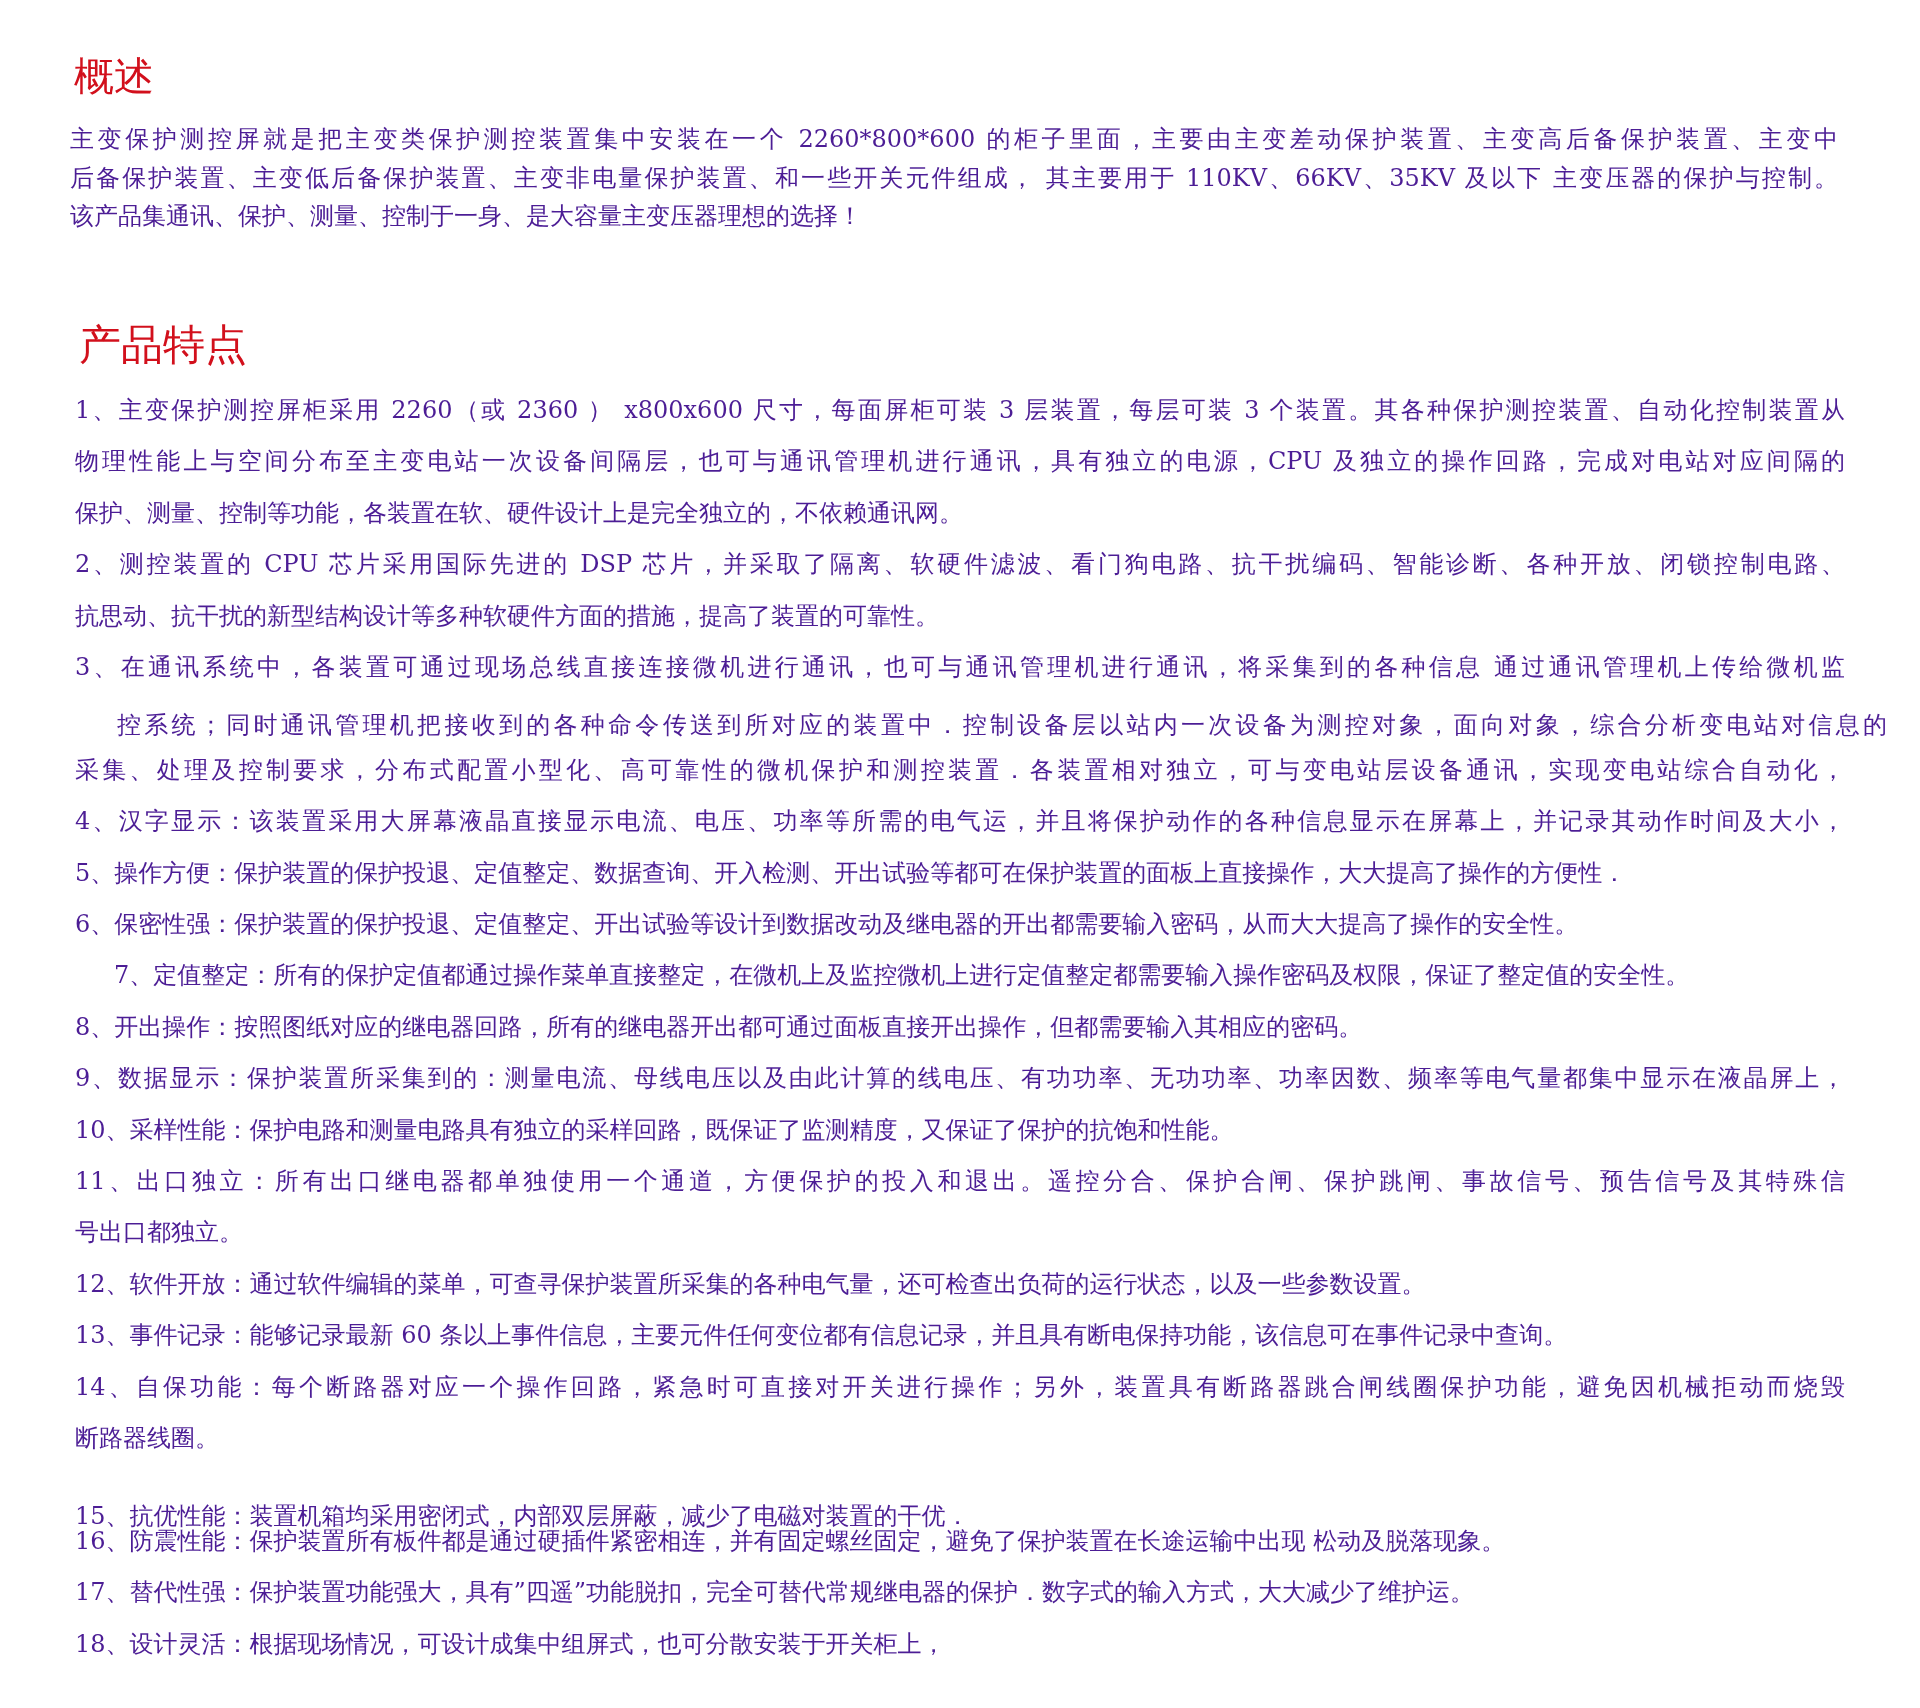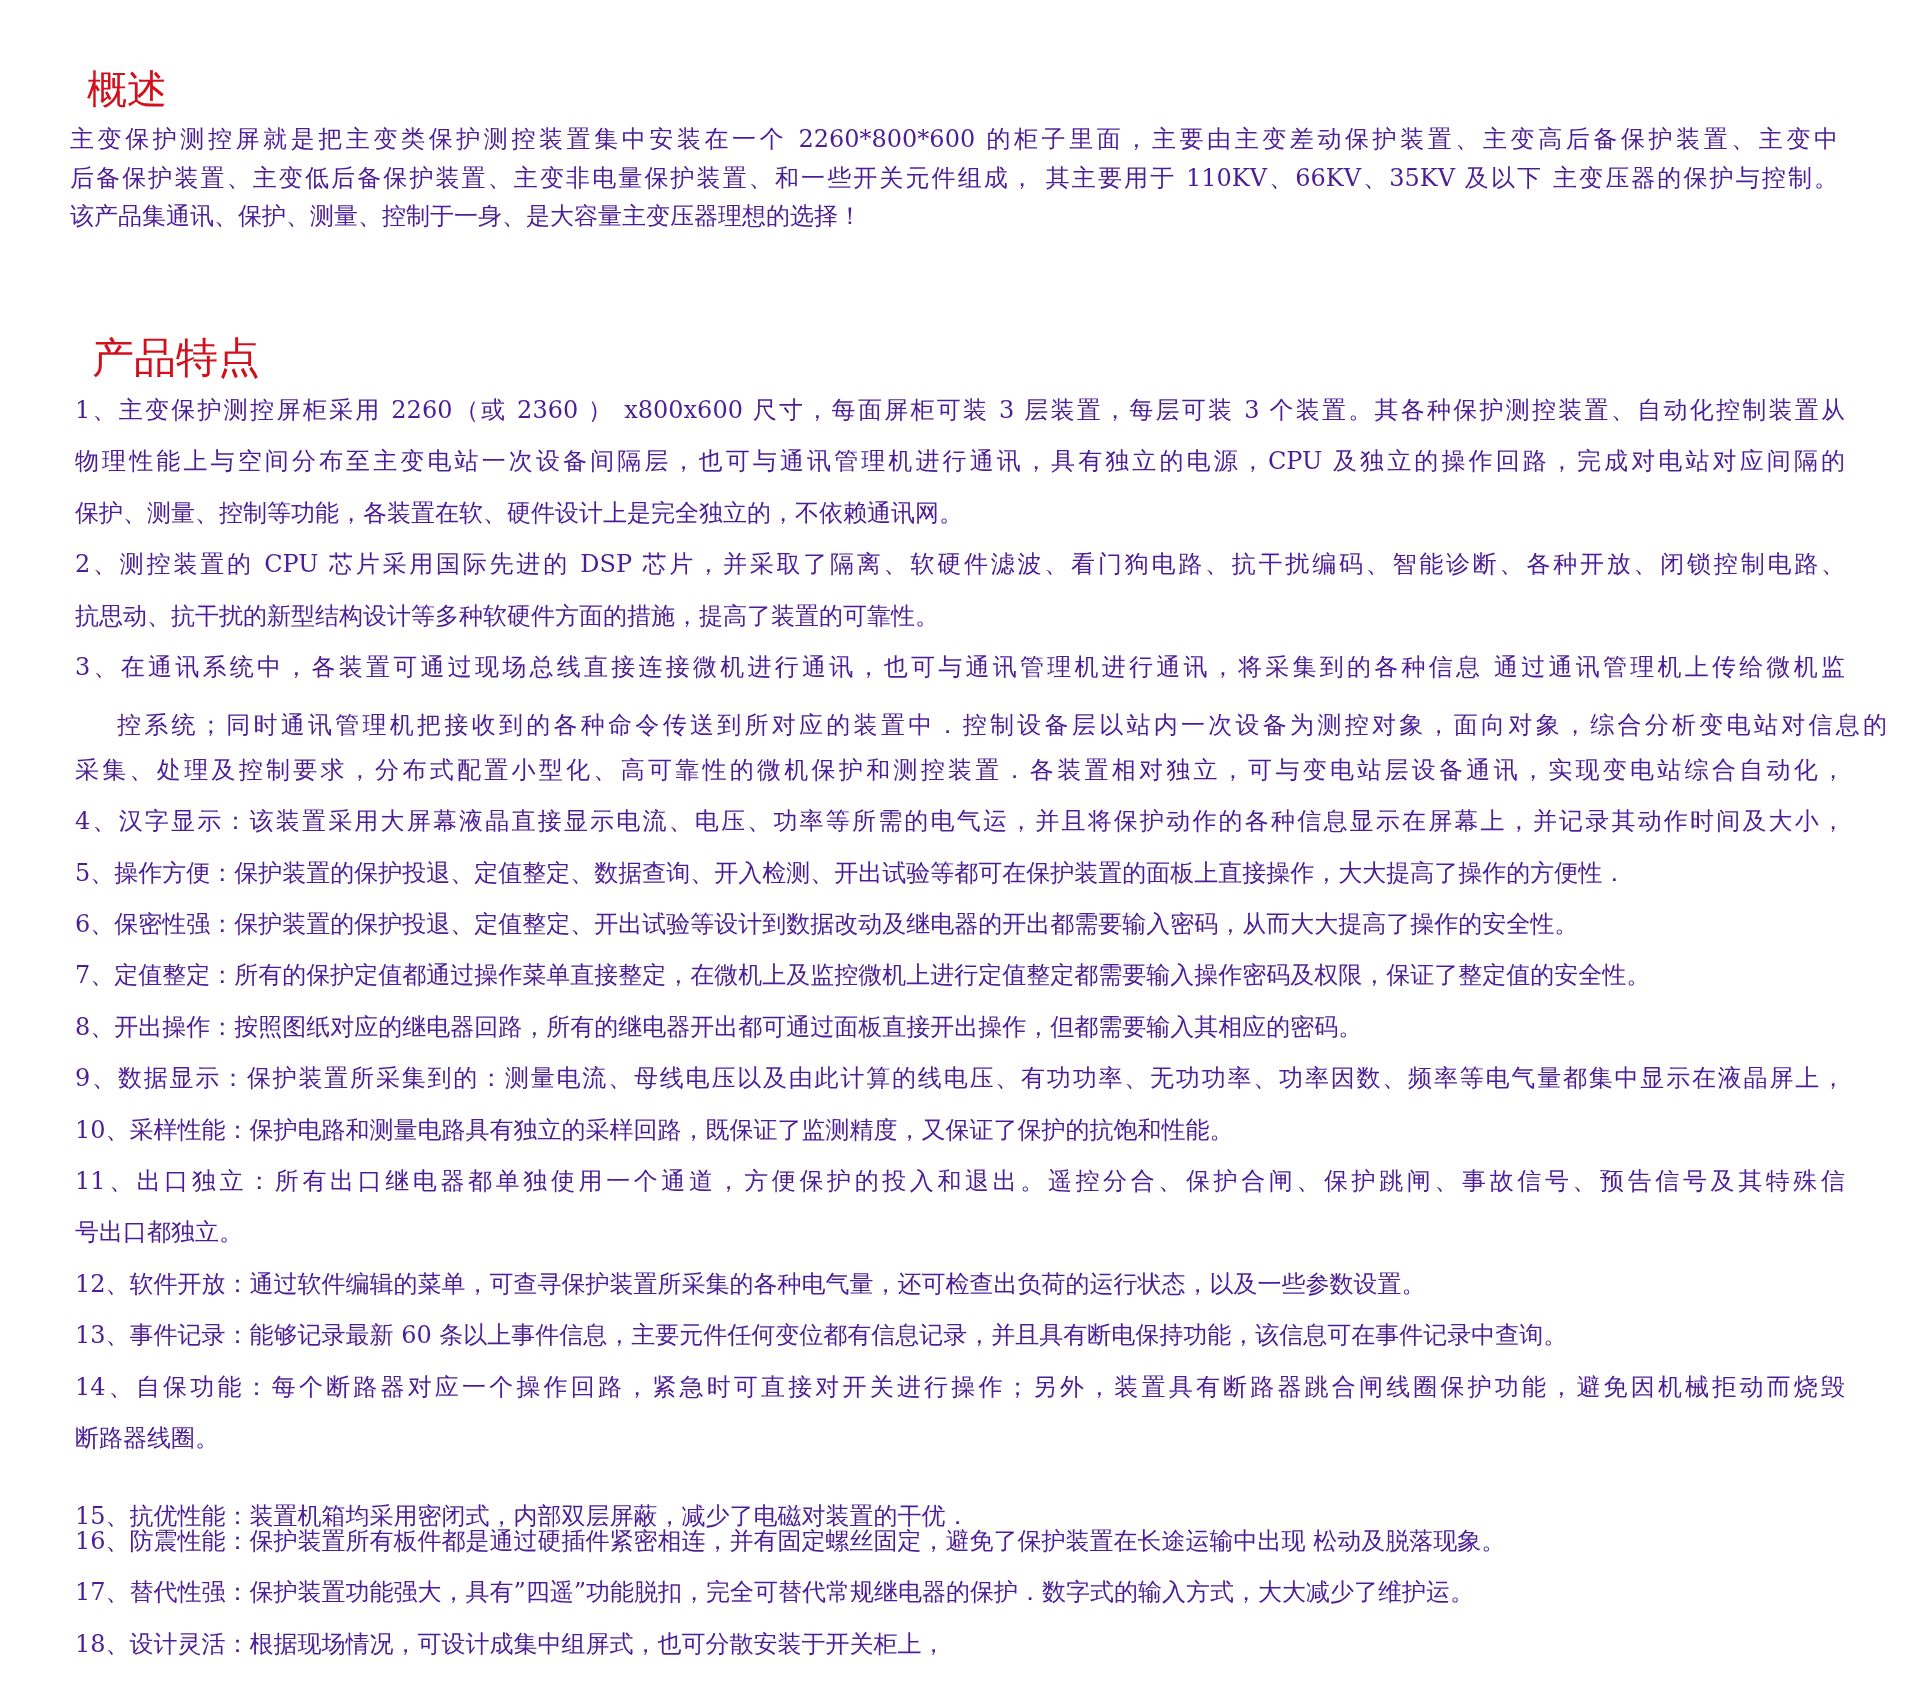--- a/index.html
+++ b/index.html
@@ -1,18 +1,18 @@
 <!DOCTYPE html>
 <html><head>
 <meta charset="utf-8">
 <style>
   html, body { margin: 0; padding: 0; background: #ffffff; }
   body { width: 1920px; height: 1708px; position: relative; overflow: hidden;
          font-family: "DejaVu Serif", "Liberation Serif", serif; color: #3a3a3a; }
-  .heading { position: absolute; margin: 17px; font-weight: normal; color: #d2101c;
+  .heading { position: absolute; margin: 4px; font-weight: normal; color: #d2101c;
              font-family: "DejaVu Serif", "Liberation Serif", serif; white-space: nowrap; line-height: 1; }
   #h-overview { left: 70px; top: 52px; font-size: 40px; }
   #h-features { left: 75px; top: 320px; font-size: 42px; }
   .para { position: absolute; left: 70px; width: 1768px; margin: 0; }
   .line { position: absolute; left: 0; white-space: nowrap; font-size: 24px; line-height: 30px;
           transform-origin: left center; color: #4c1d95; }
   .line.full { width: 1768px; text-align: justify; text-align-last: justify; }
   #intro { top: 124px; }
   #features { top: 395px; left: 75px; width: 1770px; }
   #features .line.full { width: 1770px; }
@@ -42,21 +42,21 @@
   <div class="line full" style="top: 257px; width: 1770px; text-align-last: justify;">3、在通讯系统中，各装置可通过现场总线直接连接微机进行通讯，也可与通讯管理机进行通讯，将采集到的各种信息 通过通讯管理机上传给微机监</div>
   <div class="line full" style="top: 315px; width: 1770px; text-align-last: justify; margin-left: 42px;">控系统；同时通讯管理机把接收到的各种命令传送到所对应的装置中．控制设备层以站内一次设备为测控对象，面向对象，综合分析变电站对信息的</div>
   <div class="line full" style="top: 359.8px; width: 1770px; text-align-last: justify;">采集、处理及控制要求，分布式配置小型化、高可靠性的微机保护和测控装置．各装置相对独立，可与变电站层设备通讯，实现变电站综合自动化，</div>
 
   <div class="line full" style="top: 411.2px; width: 1770px; text-align-last: justify;">4、汉字显示：该装置采用大屏幕液晶直接显示电流、电压、功率等所需的电气运，并且将保护动作的各种信息显示在屏幕上，并记录其动作时间及大小，</div>
 
   <div class="line" style="top: 462.6px; width: auto; text-align-last: auto;">5、操作方便：保护装置的保护投退、定值整定、数据查询、开入检测、开出试验等都可在保护装置的面板上直接操作，大大提高了操作的方便性．</div>
 
   <div class="line" style="top: 514px; width: auto; text-align-last: auto;">6、保密性强：保护装置的保护投退、定值整定、开出试验等设计到数据改动及继电器的开出都需要输入密码，从而大大提高了操作的安全性。</div>
 
-  <div class="line" style="top: 565.4px; width: auto; text-align-last: auto;">7、定值整定：所有的保护定值都通过操作菜单直接整定，在微机上及监控微机上进行定值整定都需要输入操作密码及权限，保证了整定值的安全性。</div>
+  <div class="line" style="top: 565.4px; width: auto; text-align-last: auto; margin-left: 39px;">7、定值整定：所有的保护定值都通过操作菜单直接整定，在微机上及监控微机上进行定值整定都需要输入操作密码及权限，保证了整定值的安全性。</div>
 
   <div class="line" style="top: 616.8px; width: auto; text-align-last: auto;">8、开出操作：按照图纸对应的继电器回路，所有的继电器开出都可通过面板直接开出操作，但都需要输入其相应的密码。</div>
 
   <div class="line full" style="top: 668.2px; width: 1770px; text-align-last: justify;">9、数据显示：保护装置所采集到的：测量电流、母线电压以及由此计算的线电压、有功功率、无功功率、功率因数、频率等电气量都集中显示在液晶屏上，</div>
 
   <div class="line" style="top: 719.6px; width: auto; text-align-last: auto;">10、采样性能：保护电路和测量电路具有独立的采样回路，既保证了监测精度，又保证了保护的抗饱和性能。</div>
 
   <div class="line full" style="top: 771px; width: 1770px; text-align-last: justify;">11、出口独立：所有出口继电器都单独使用一个通道，方便保护的投入和退出。遥控分合、保护合闸、保护跳闸、事故信号、预告信号及其特殊信</div>
   <div class="line" style="top: 822.4px; width: auto; text-align-last: auto;">号出口都独立。</div>
 

